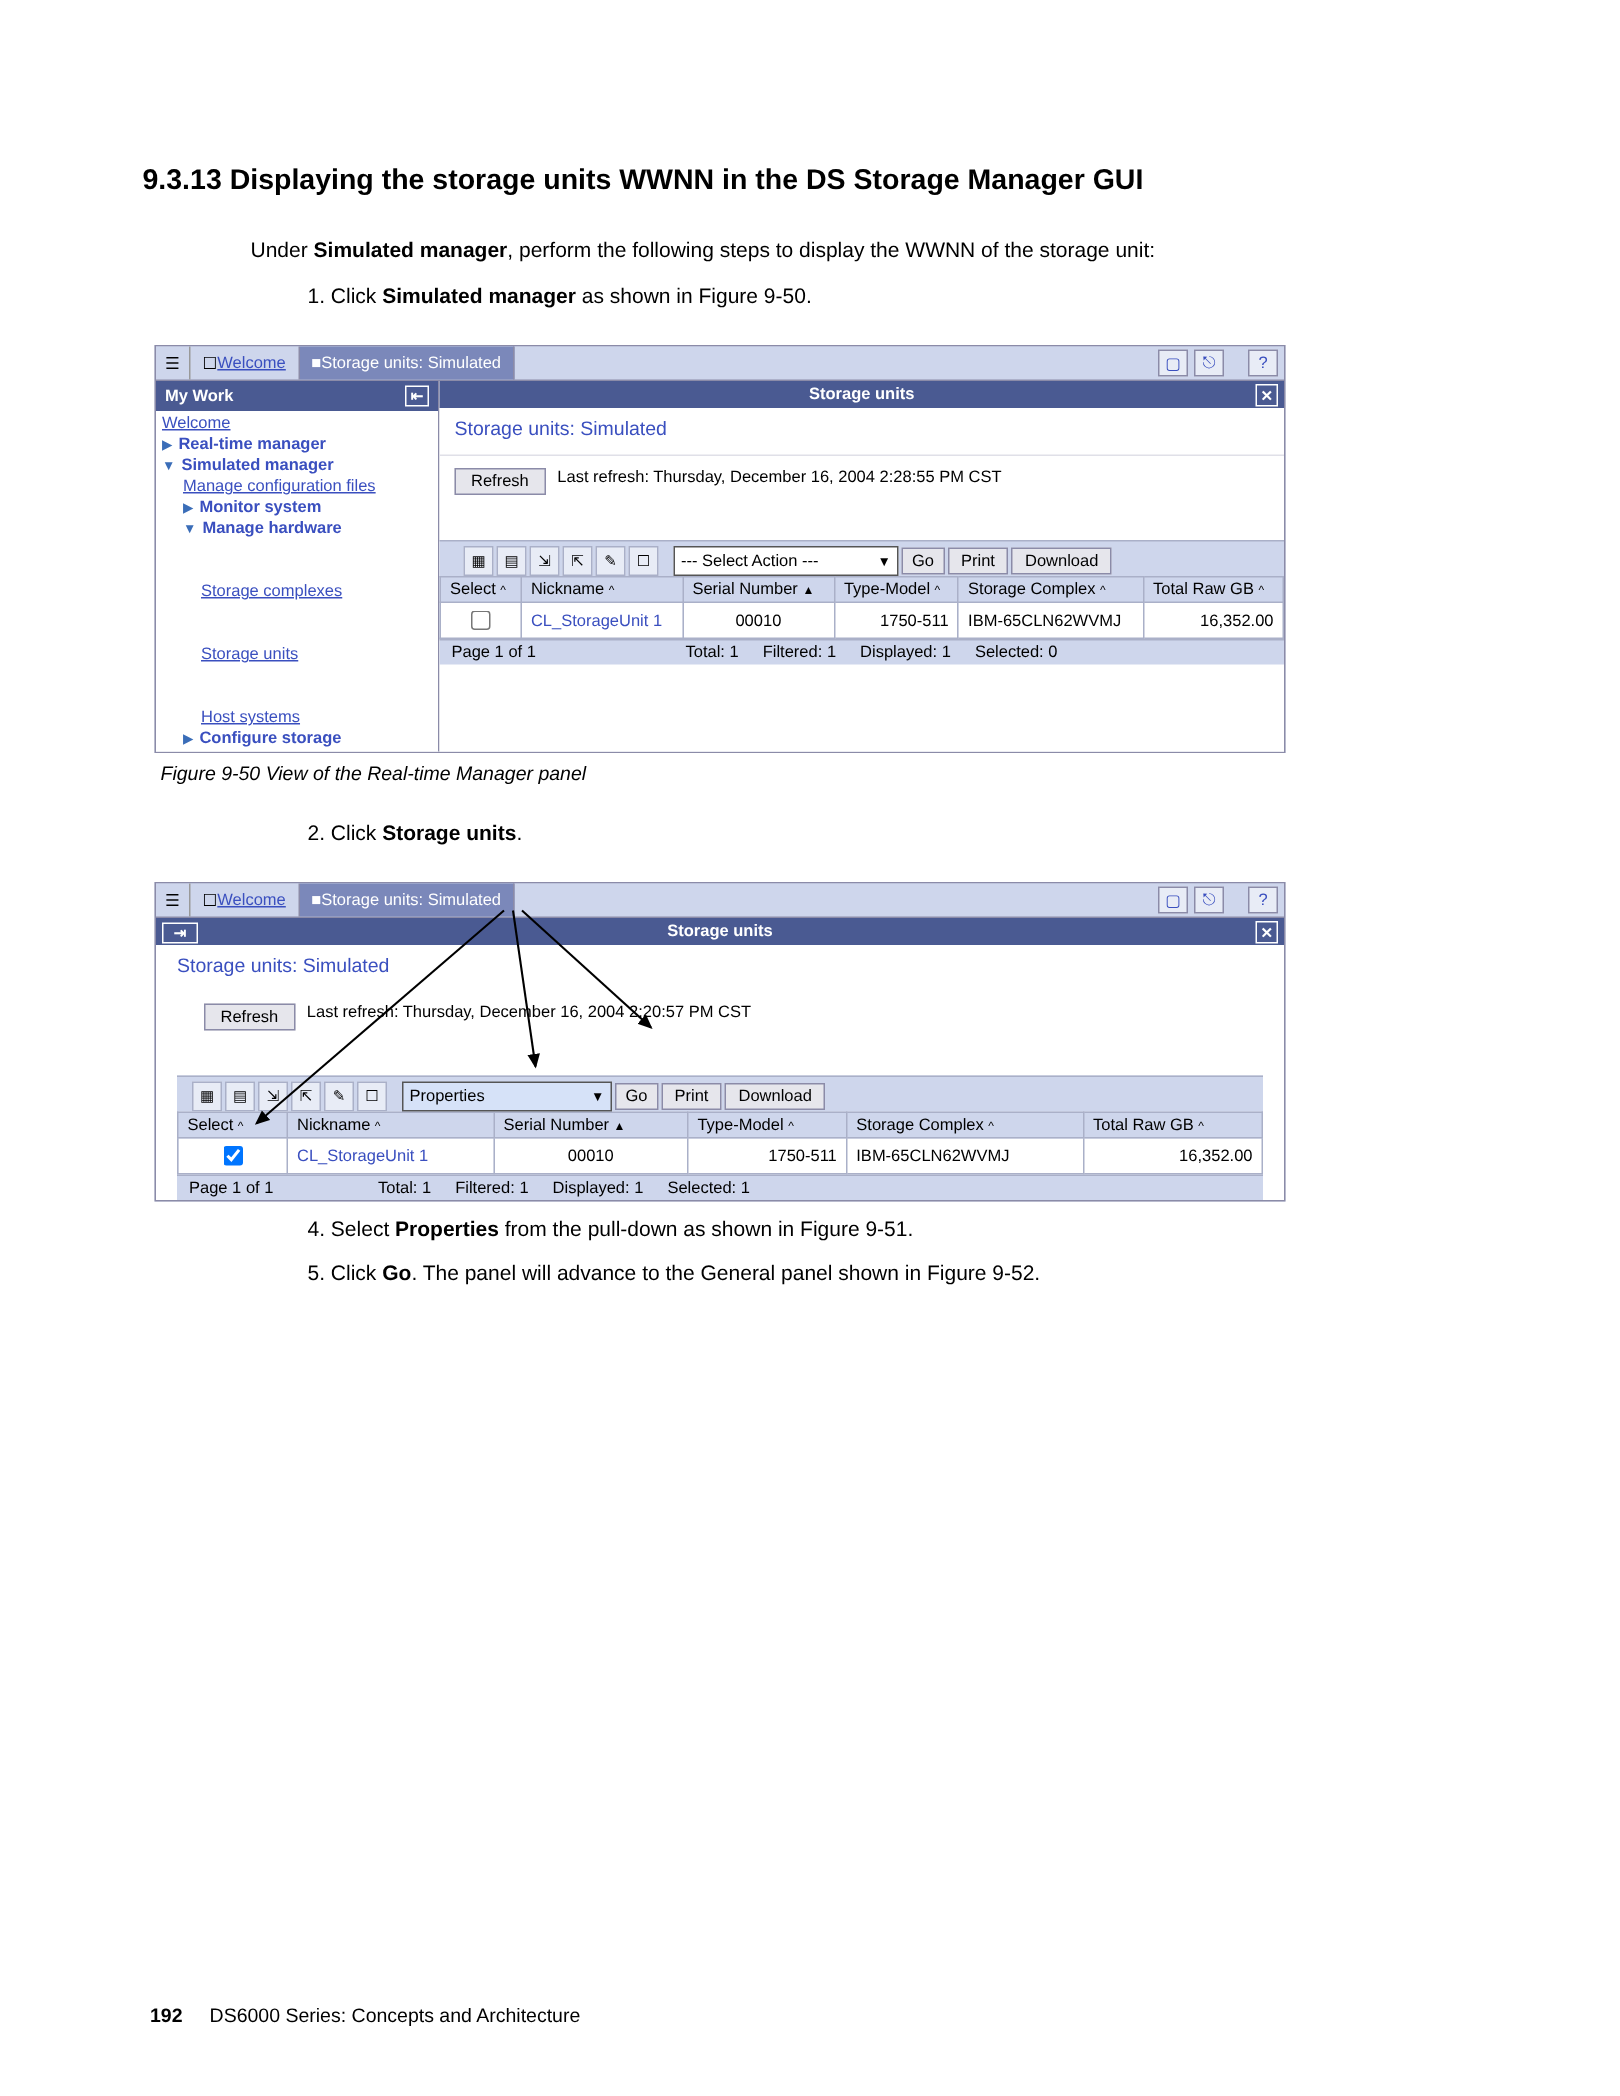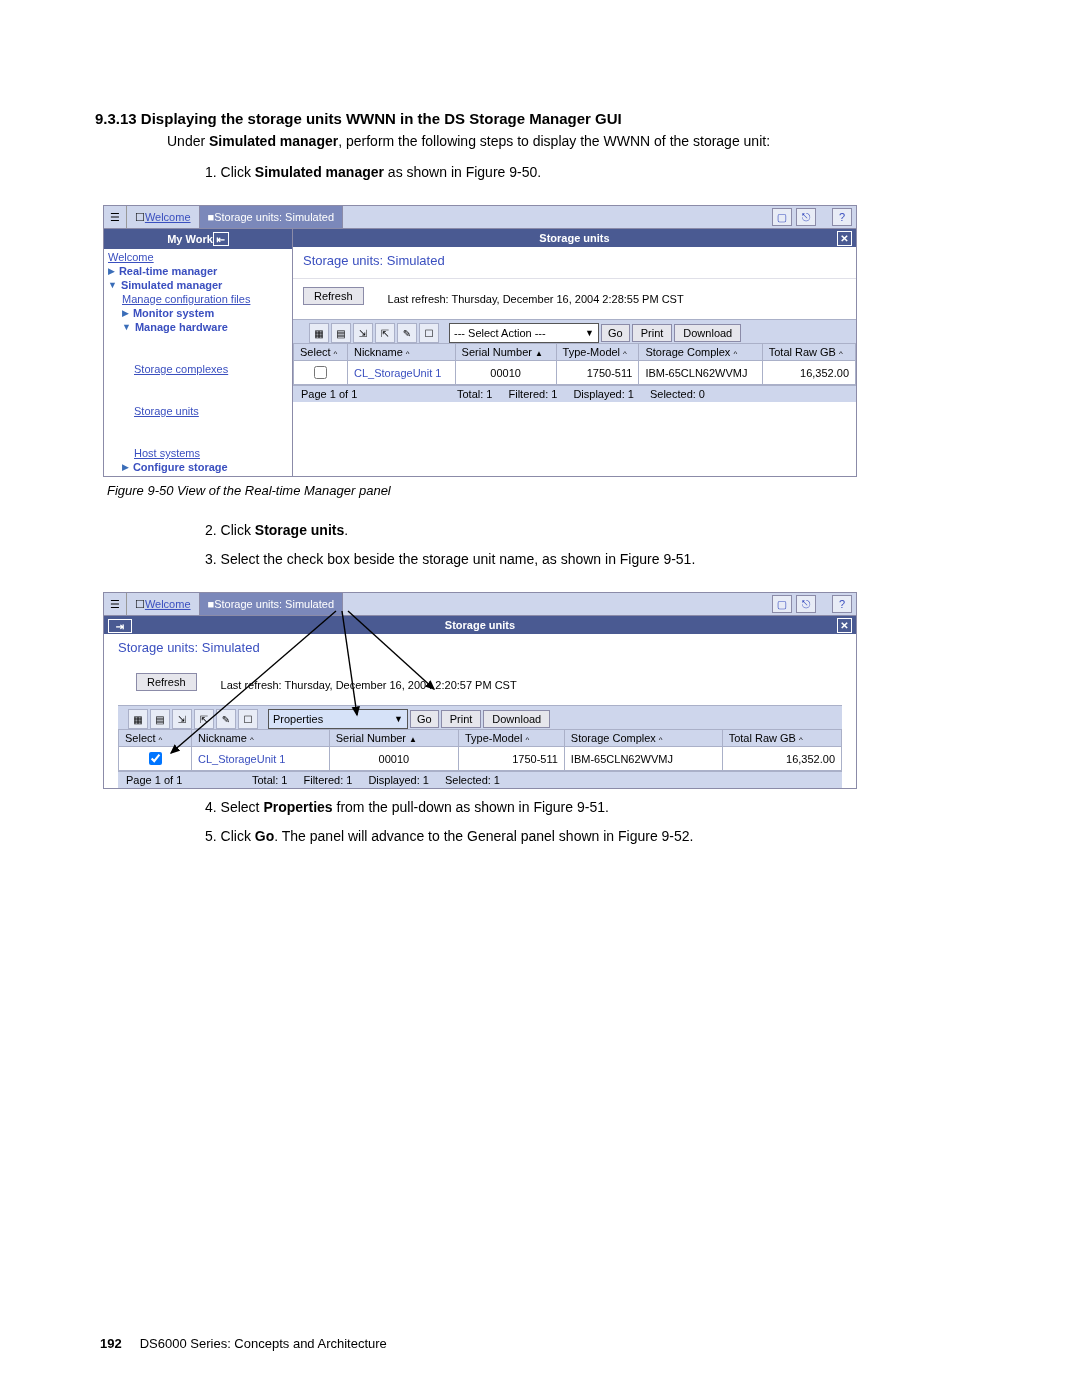--- a/index.html
+++ b/index.html
@@ -10,23 +10,23 @@
     background: #fff;
   }
   .page {
     width: 1080px;
     height: 1397px;
     position: relative;
     padding: 110px 95px 0 95px;
     box-sizing: border-box;
   }
   .section-title {
-    font-size: 15px;
+    font-size: 19px;
     font-weight: bold;
-    margin-bottom: 4px;
+    margin-bottom: 24px;
   }
   .intro {
     margin-left: 72px;
     line-height: 1.5;
     margin-bottom: 10px;
   }
   .bold { font-weight: bold; }
   .step {
     margin-left: 110px;
     margin-top: 8px;
@@ -88,21 +88,21 @@
     border-right: 1px solid #8b8ba8;
     background: #fff;
   }
   .mywork-header {
     background: #4a5a92;
     color: #fff;
     font-weight: bold;
     font-size: 11px;
     padding: 3px 6px;
     display: flex;
-    justify-content: center;
+    justify-content: space-between;
     align-items:center;
   }
   .mywork-header .toggle { font-size:10px; width:14px;height:12px;border:1px solid #fff;display:flex;align-items:center;justify-content:center;}
   .nav { padding: 1px 4px 2px 4px; }
   .nav a { color: #3a4fbf; text-decoration: underline; display:block; padding:1px 0;}
   .nav .item { display:flex; align-items:center; gap:4px; padding:1px 0;}
   .nav .arrow-r { color:#3a6db8; font-size:9px; }
   .nav .arrow-d { color:#3a6db8; font-size:9px; }
   .nav .bold-nav { font-weight:bold; color:#3a4fbf; }
   .nav .indent1 { padding-left: 14px; }
@@ -118,21 +118,21 @@
     padding: 3px 8px;
     font-size:11px;
     display:flex;justify-content:center;position:relative;
   }
   .content-header .close-x {
     position:absolute; right:4px; top:2px;
     width:13px;height:13px;border:1px solid #fff;
     font-size:10px;display:flex;align-items:center;justify-content:center;
   }
   .content-title { color:#3a4fbf; font-size:13px; padding:6px 10px 10px 10px; border-bottom:1px solid #e0e0e8;}
-  .refresh-row { display:flex; align-items:flex-end; gap:24px; padding:8px 10px 14px 10px;}
+  .refresh-row { display:flex; align-items:flex-start; gap:8px; padding:8px 10px 30px 10px;}
   .btn {
     background:#e6e6ec; border:1px solid #8b8ba8; padding:2px 10px; font-size:11px;
     font-family: Verdana, Tahoma, sans-serif;
   }
   .toolbar-row {
     display:flex; align-items:center; gap:2px; padding:3px 4px 0 16px;
     background:#ced6ec; border-top:1px solid #aab0c8;
   }
   .tb-btn { width:18px;height:18px;border:1px solid #aab0c8;background:#e8ecf6;display:flex;align-items:center;justify-content:center;font-size:10px;}
   .dropdown {
@@ -286,21 +286,20 @@
         </div>
       </div>
     </div>
   </div>
 
   <div class="caption">Figure 9-50   View of the Real-time Manager panel</div>
 
   <div class="step">
     <span>2.  Click </span><span class="bold">Storage units</span><span>.</span>
   </div>
-  <div class="step">3.  Select the check box beside the storage unit name, as shown in Figure 9-51.</div>
 
   <div class="screenshot ss2" style="position:relative;">
     <div class="ss-topbar">
       <div class="tb-icon">☰</div>
       <div class="tab">☐ <a>Welcome</a></div>
       <div class="tab active">■ <span>Storage units: Simulated</span></div>
       <div class="spacer"></div>
       <div class="right-icons">
         <div class="ic">▢</div>
         <div class="ic">⎋</div>

